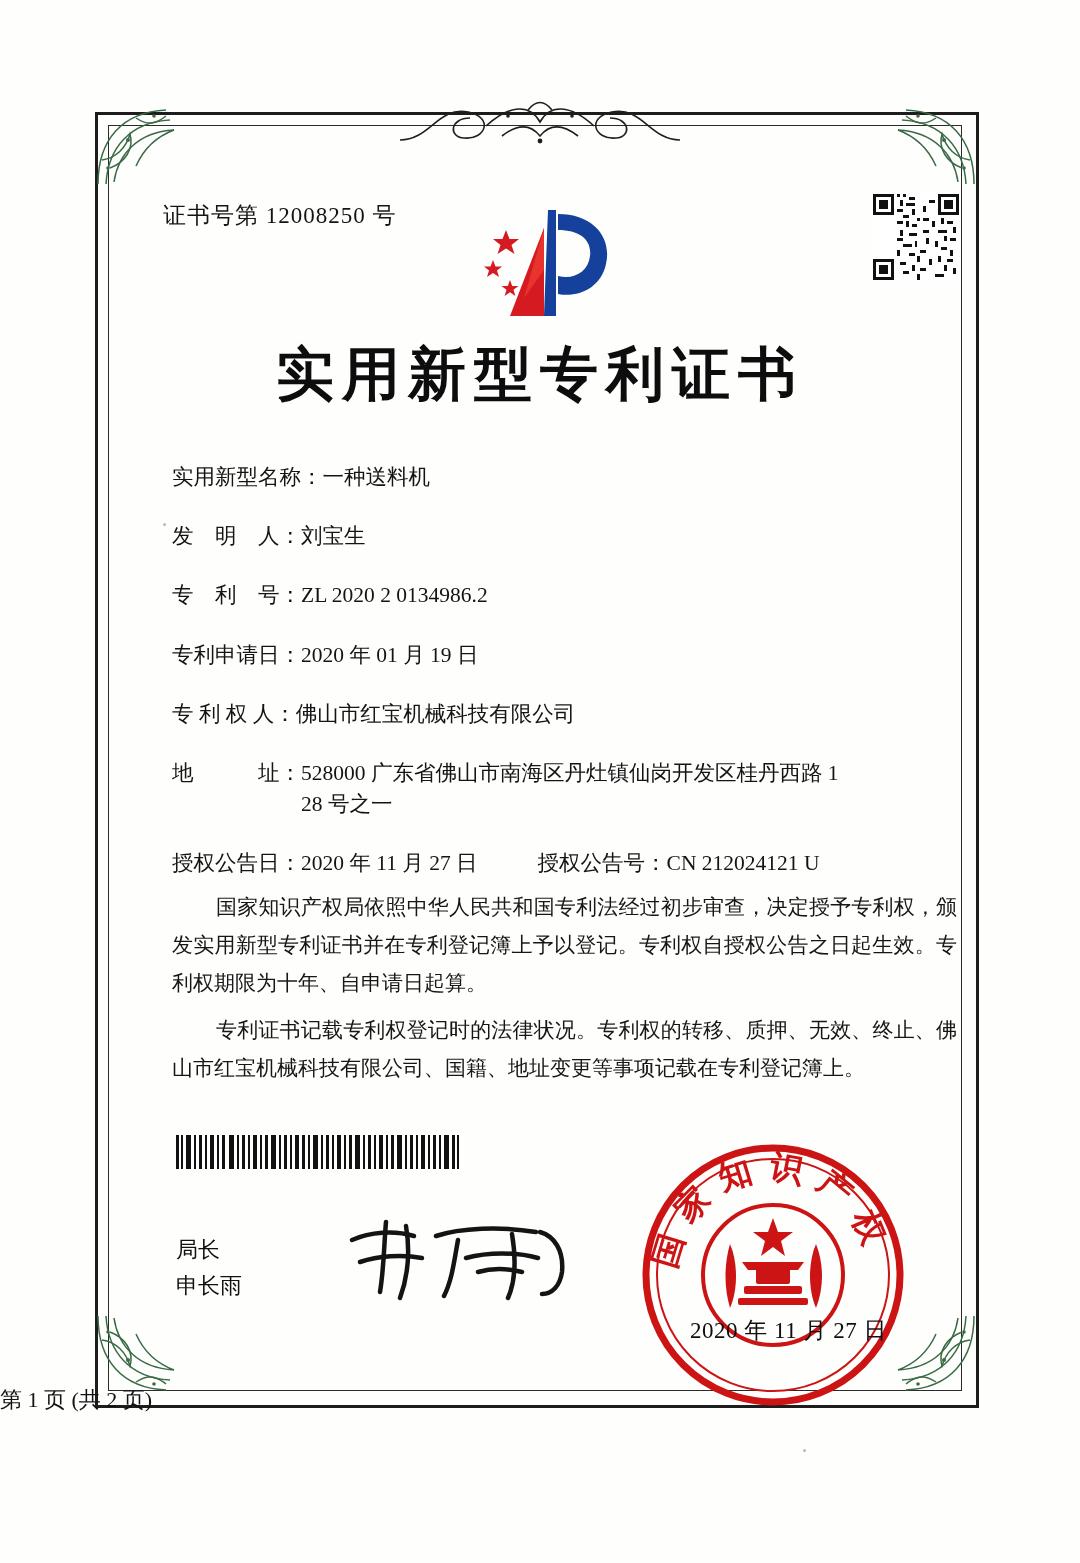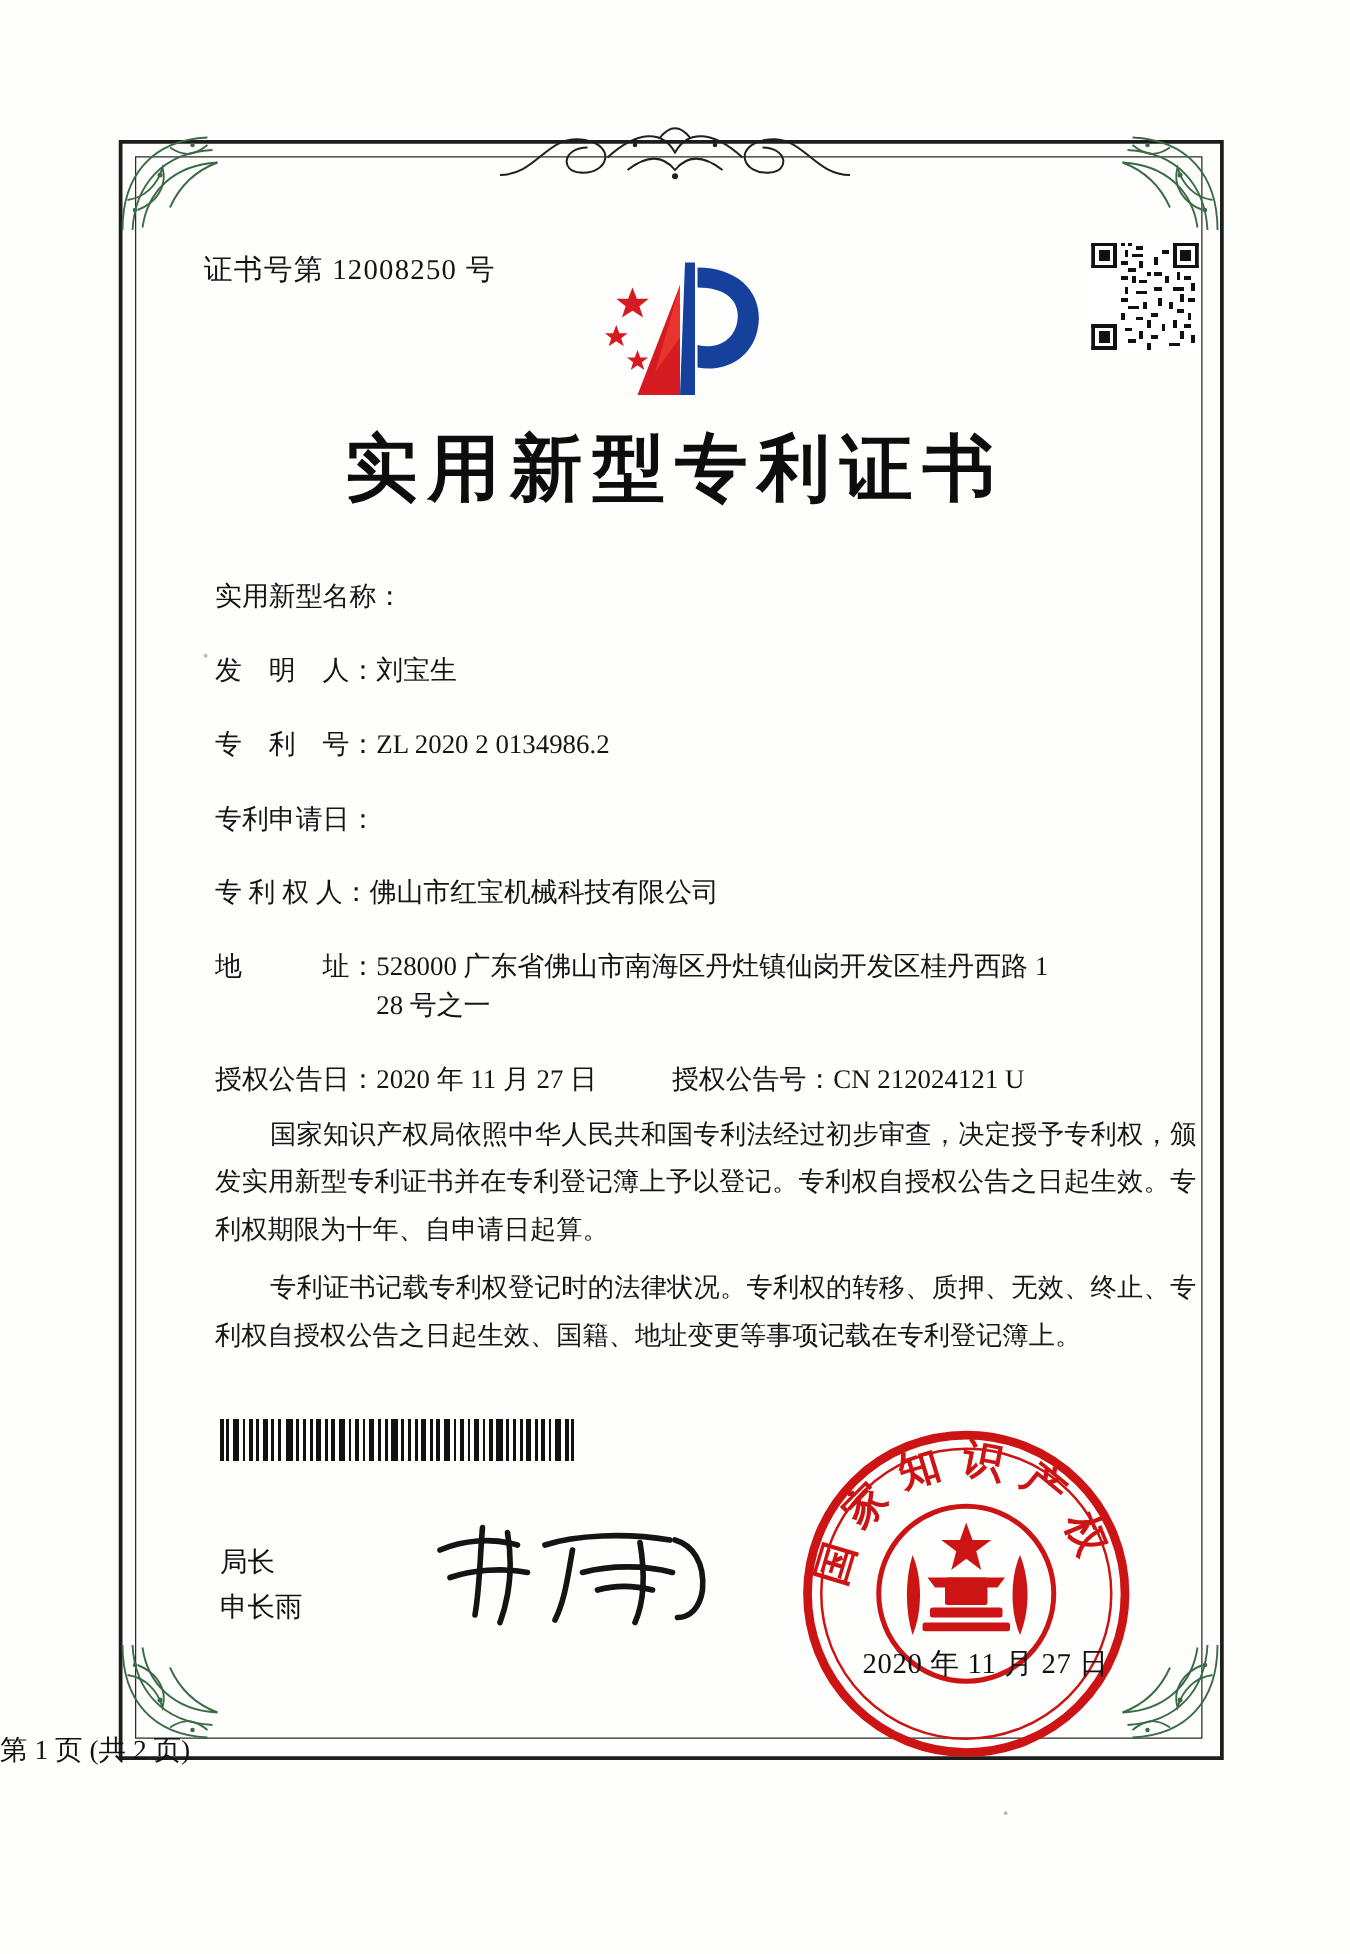--- a/index.html
+++ b/index.html
@@ -410,52 +410,54 @@
         <polygon points="40,82 42.2,88 48.5,88 43.5,91.8 45.4,98 40,94.2 34.6,98 36.5,91.8 31.5,88 37.8,88"></polygon>
       </g>
     </svg>
   </div>
 
   <div class="main-title">实用新型专利证书</div>
 
   <div class="fields">
     <div class="field-row">
       <span class="field-label">实用新型名称：</span>
+      <span class="field-value">一种送料机</span>
     </div>
     <div class="field-row">
       <span class="field-label">发　明　人：</span>
       <span class="field-value">刘宝生</span>
     </div>
     <div class="field-row">
       <span class="field-label">专　利　号：</span>
       <span class="field-value">ZL 2020 2 0134986.2</span>
     </div>
     <div class="field-row">
       <span class="field-label">专利申请日：</span>
+      <span class="field-value">2020 年 01 月 19 日</span>
     </div>
     <div class="field-row">
       <span class="field-label">专 利 权 人：</span>
       <span class="field-value">佛山市红宝机械科技有限公司</span>
     </div>
     <div class="field-row">
       <span class="field-label">地　　　址：</span>
       <span class="field-value wrap" style="white-space:pre-line;">528000 广东省佛山市南海区丹灶镇仙岗开发区桂丹西路 1
 28 号之一</span>
     </div>
     <div class="row-dual">
       <span class="seg-a">授权公告日：</span>
       <span class="seg-a">2020 年 11 月 27 日</span>
       <span class="seg-b">授权公告号：</span>
       <span class="seg-a">CN 212024121 U</span>
     </div>
   </div>
 
   <div class="paras">
     <p>国家知识产权局依照中华人民共和国专利法经过初步审查，决定授予专利权，颁发实用新型专利证书并在专利登记簿上予以登记。专利权自授权公告之日起生效。专利权期限为十年、自申请日起算。</p>
-    <p>专利证书记载专利权登记时的法律状况。专利权的转移、质押、无效、终止、专利权自授权公告之日起生效、国籍、地址变更等事项记载在专利登记簿上。</p>
+    <p>专利证书记载专利权登记时的法律状况。专利权的转移、质押、无效、终止、佛山市红宝机械科技有限公司、国籍、地址变更等事项记载在专利登记簿上。</p>
   </div>
 
   <div class="barcode">
     <svg viewBox="0 0 285 34" xmlns="http://www.w3.org/2000/svg" shape-rendering="crispEdges">
       <g fill="#111111">
         <rect x="0" y="0" width="3" height="34"></rect>
           <rect x="5" y="0" width="2" height="34"></rect>
         <rect x="10" y="0" width="5" height="34"></rect>
           <rect x="18" y="0" width="2" height="34"></rect>
         <rect x="23" y="0" width="3" height="34"></rect>

